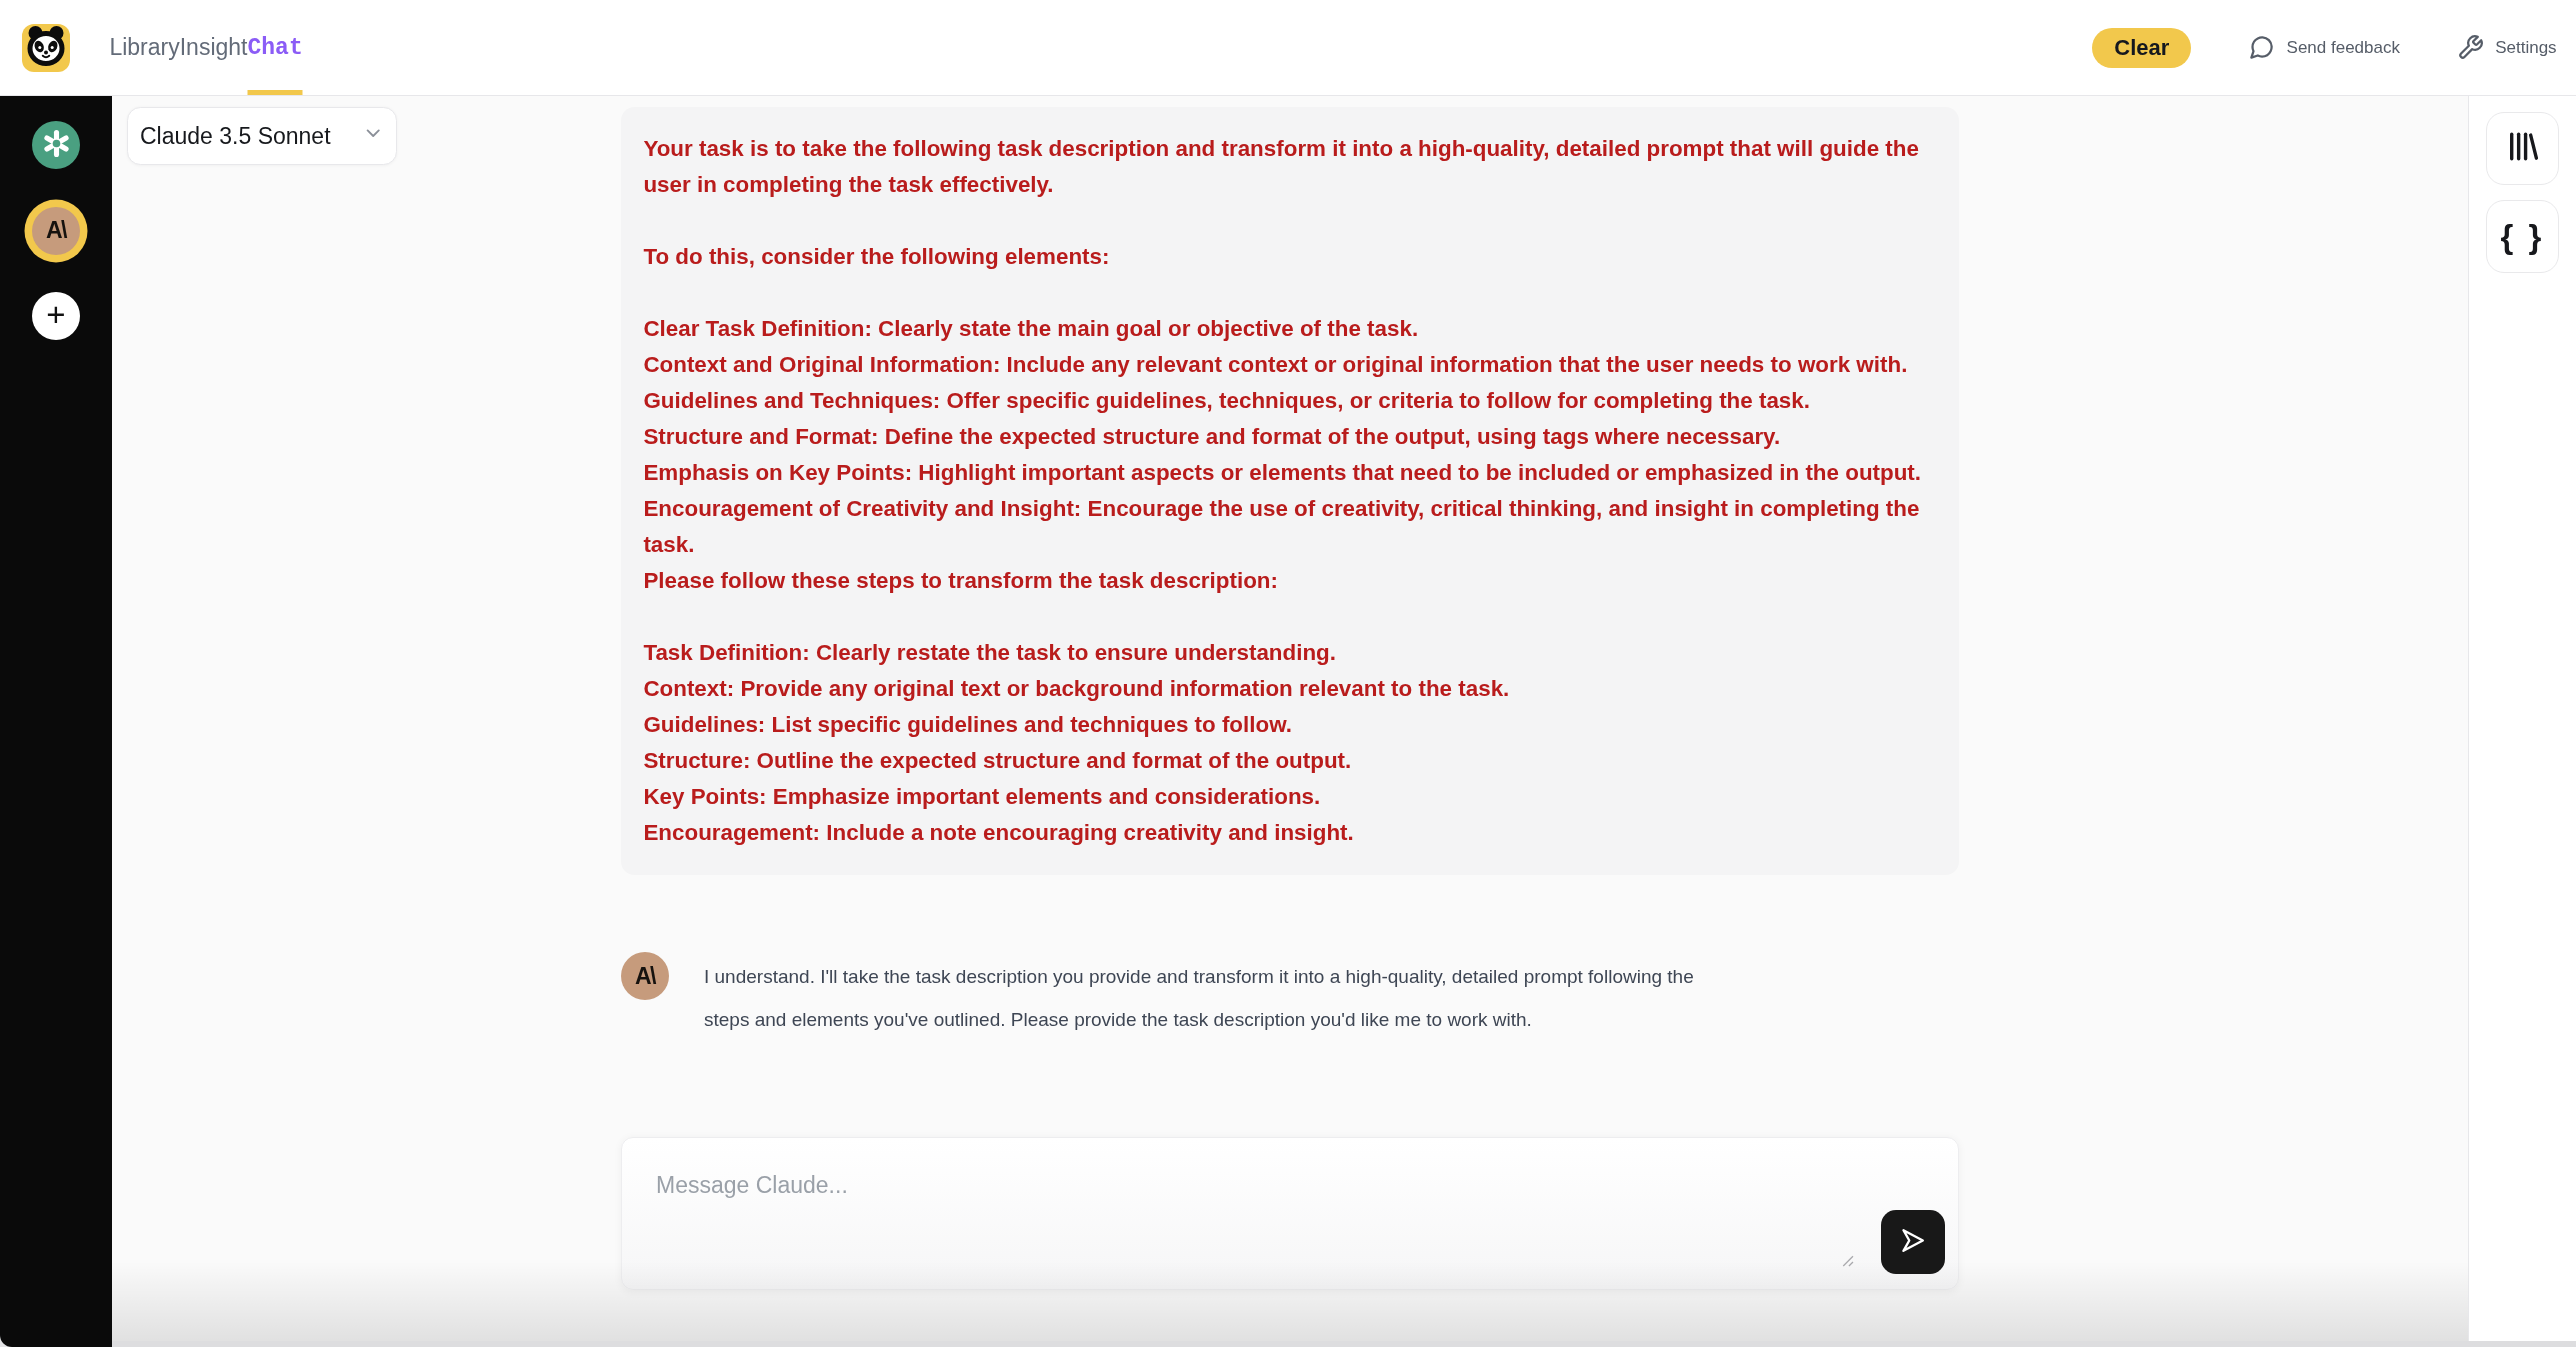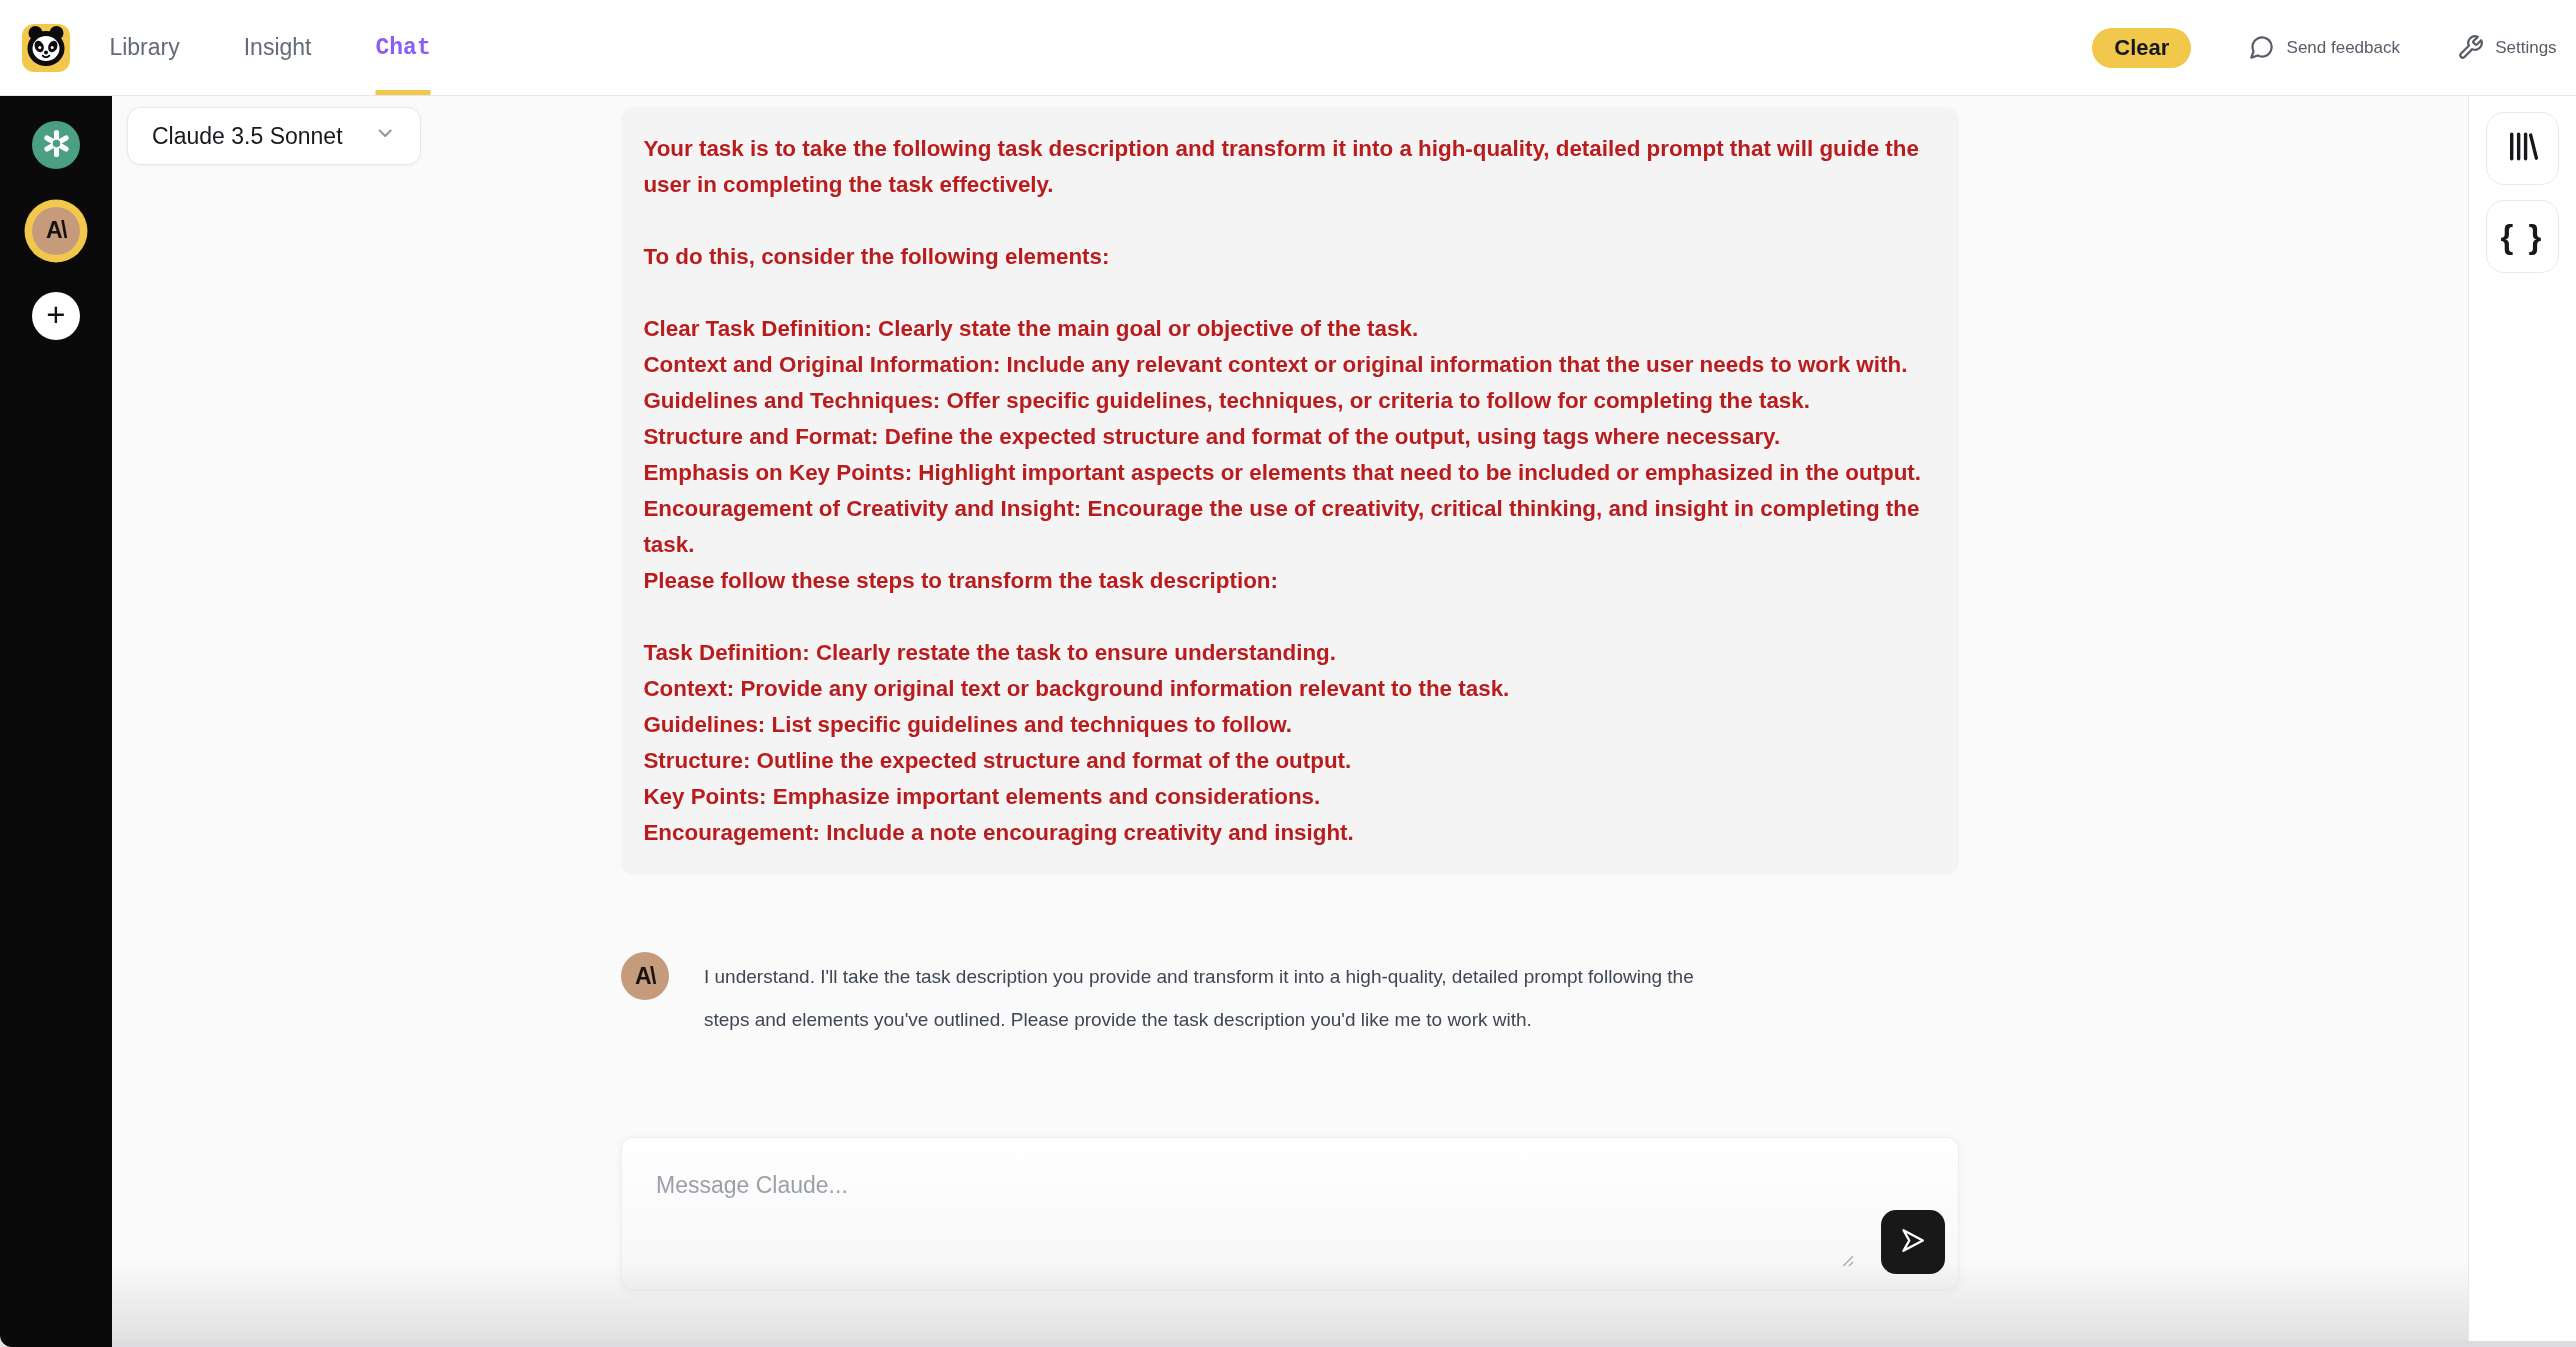--- a/index.html
+++ b/index.html
@@ -13,21 +13,21 @@
   .topbar{
     position:absolute; top:0; left:0; right:0; height:96px;
     background:#ffffff; border-bottom:0.7px solid #e7e7ea;
     display:flex; align-items:center; padding:0 19.4px 0 22.4px; box-sizing:border-box;
     z-index:20;
   }
   .logo{
     width:48px;height:48px;border-radius:12px;background:#F2C84C;
     display:flex;align-items:center;justify-content:center;flex:none;
   }
-  .tabs{display:flex;align-items:stretch;height:100%;margin-left:39px;gap:64px;}
+  .tabs{display:flex;align-items:stretch;height:100%;margin-left:39px;}
   .tab{
     display:flex;align-items:center;position:relative;height:100%;
     font-size:23px;color:#636b78;font-weight:500;cursor:pointer;
   }
   .tab.active{color:#8b5cf6;font-weight:700;font-family:Liberation Mono, monospace;}
   .tab.active::after{
     content:"";position:absolute;bottom:0;left:50%;transform:translateX(-50%);
     width:55px;height:5.2px;background:#F2C84C;
   }
   .topbar-right{margin-left:auto;display:flex;align-items:center;gap:57px;}
@@ -53,21 +53,21 @@
   .side-btn.newchat{background:#ffffff;}
   .side-btn.newchat .glyph{font-size:33px;font-weight:400;color:#111;line-height:0;margin-top:-3px;}
   
   .main{
     position:absolute;top:96px;left:112px;right:108px;bottom:0;
     background:#fafafa;overflow:hidden;
   }
   .model-select{
     position:absolute;top:11.2px;left:15px;height:58px;
     background:#fff;border:1.5px solid #e8e8eb;border-radius:13.5px;
-    display:flex;align-items:center;gap:31px;padding:0 24px;box-sizing:border-box;
+    display:flex;align-items:center;gap:31px;padding:0 12px;box-sizing:border-box;
     font-size:23px;color:#17191d;cursor:pointer;box-shadow:0 0.7px 3px rgba(0,0,0,0.04);
     z-index:5;
   }
   .content{width:1338px;margin:0 auto;padding-top:11.2px;position:relative;}
   .system-box{
     background:#f4f4f5;border-radius:13.5px;padding:24px 22.4px;box-sizing:border-box;
     font-size:22.4px;line-height:36px;color:#b91c1c;white-space:pre-wrap;font-weight:bold;
   }
   .assistant{display:flex;margin-top:77px;}
   .avatar{

